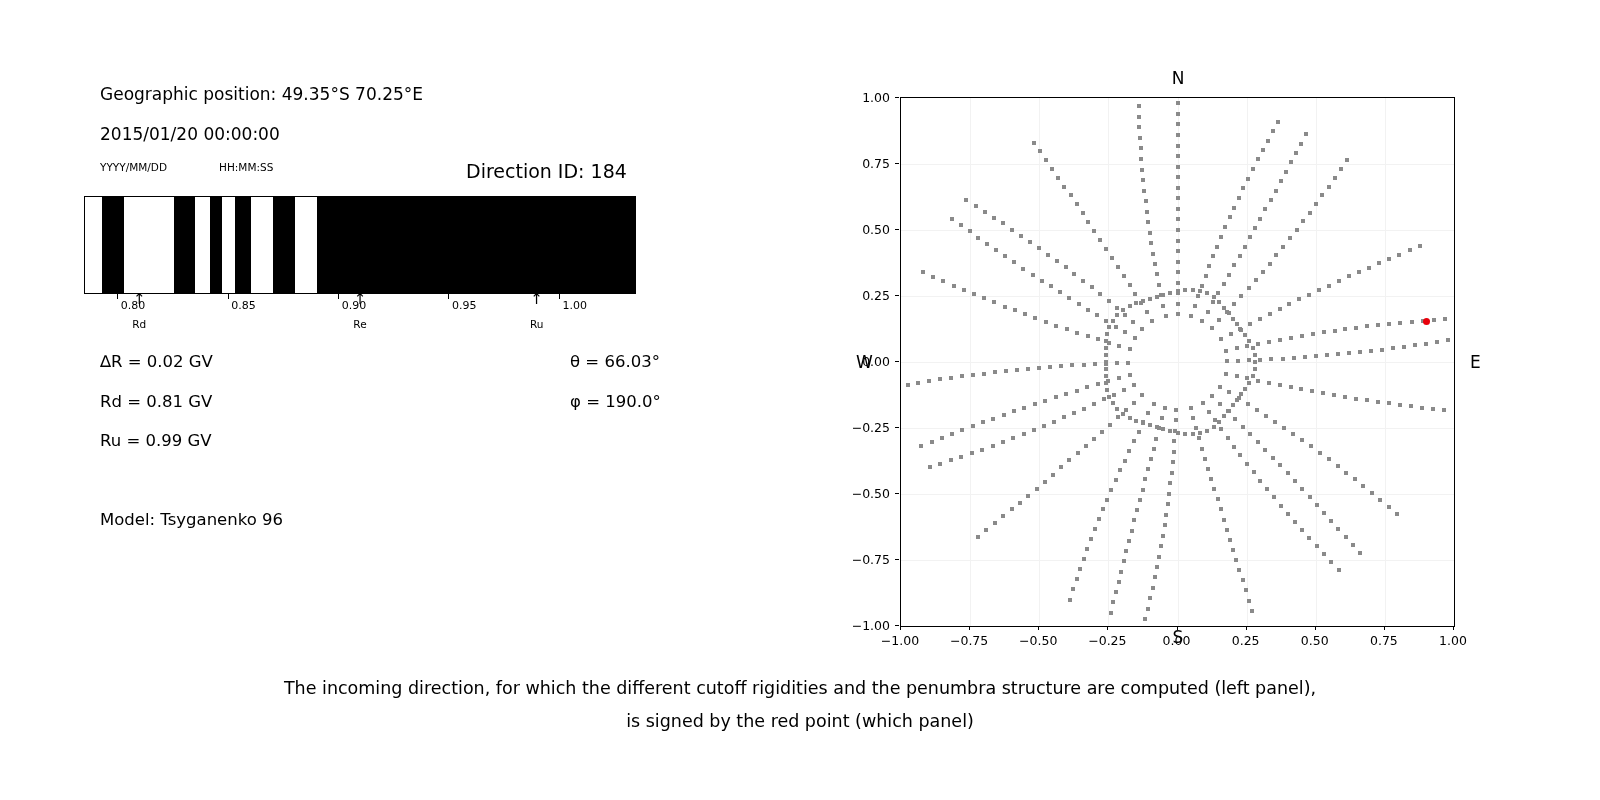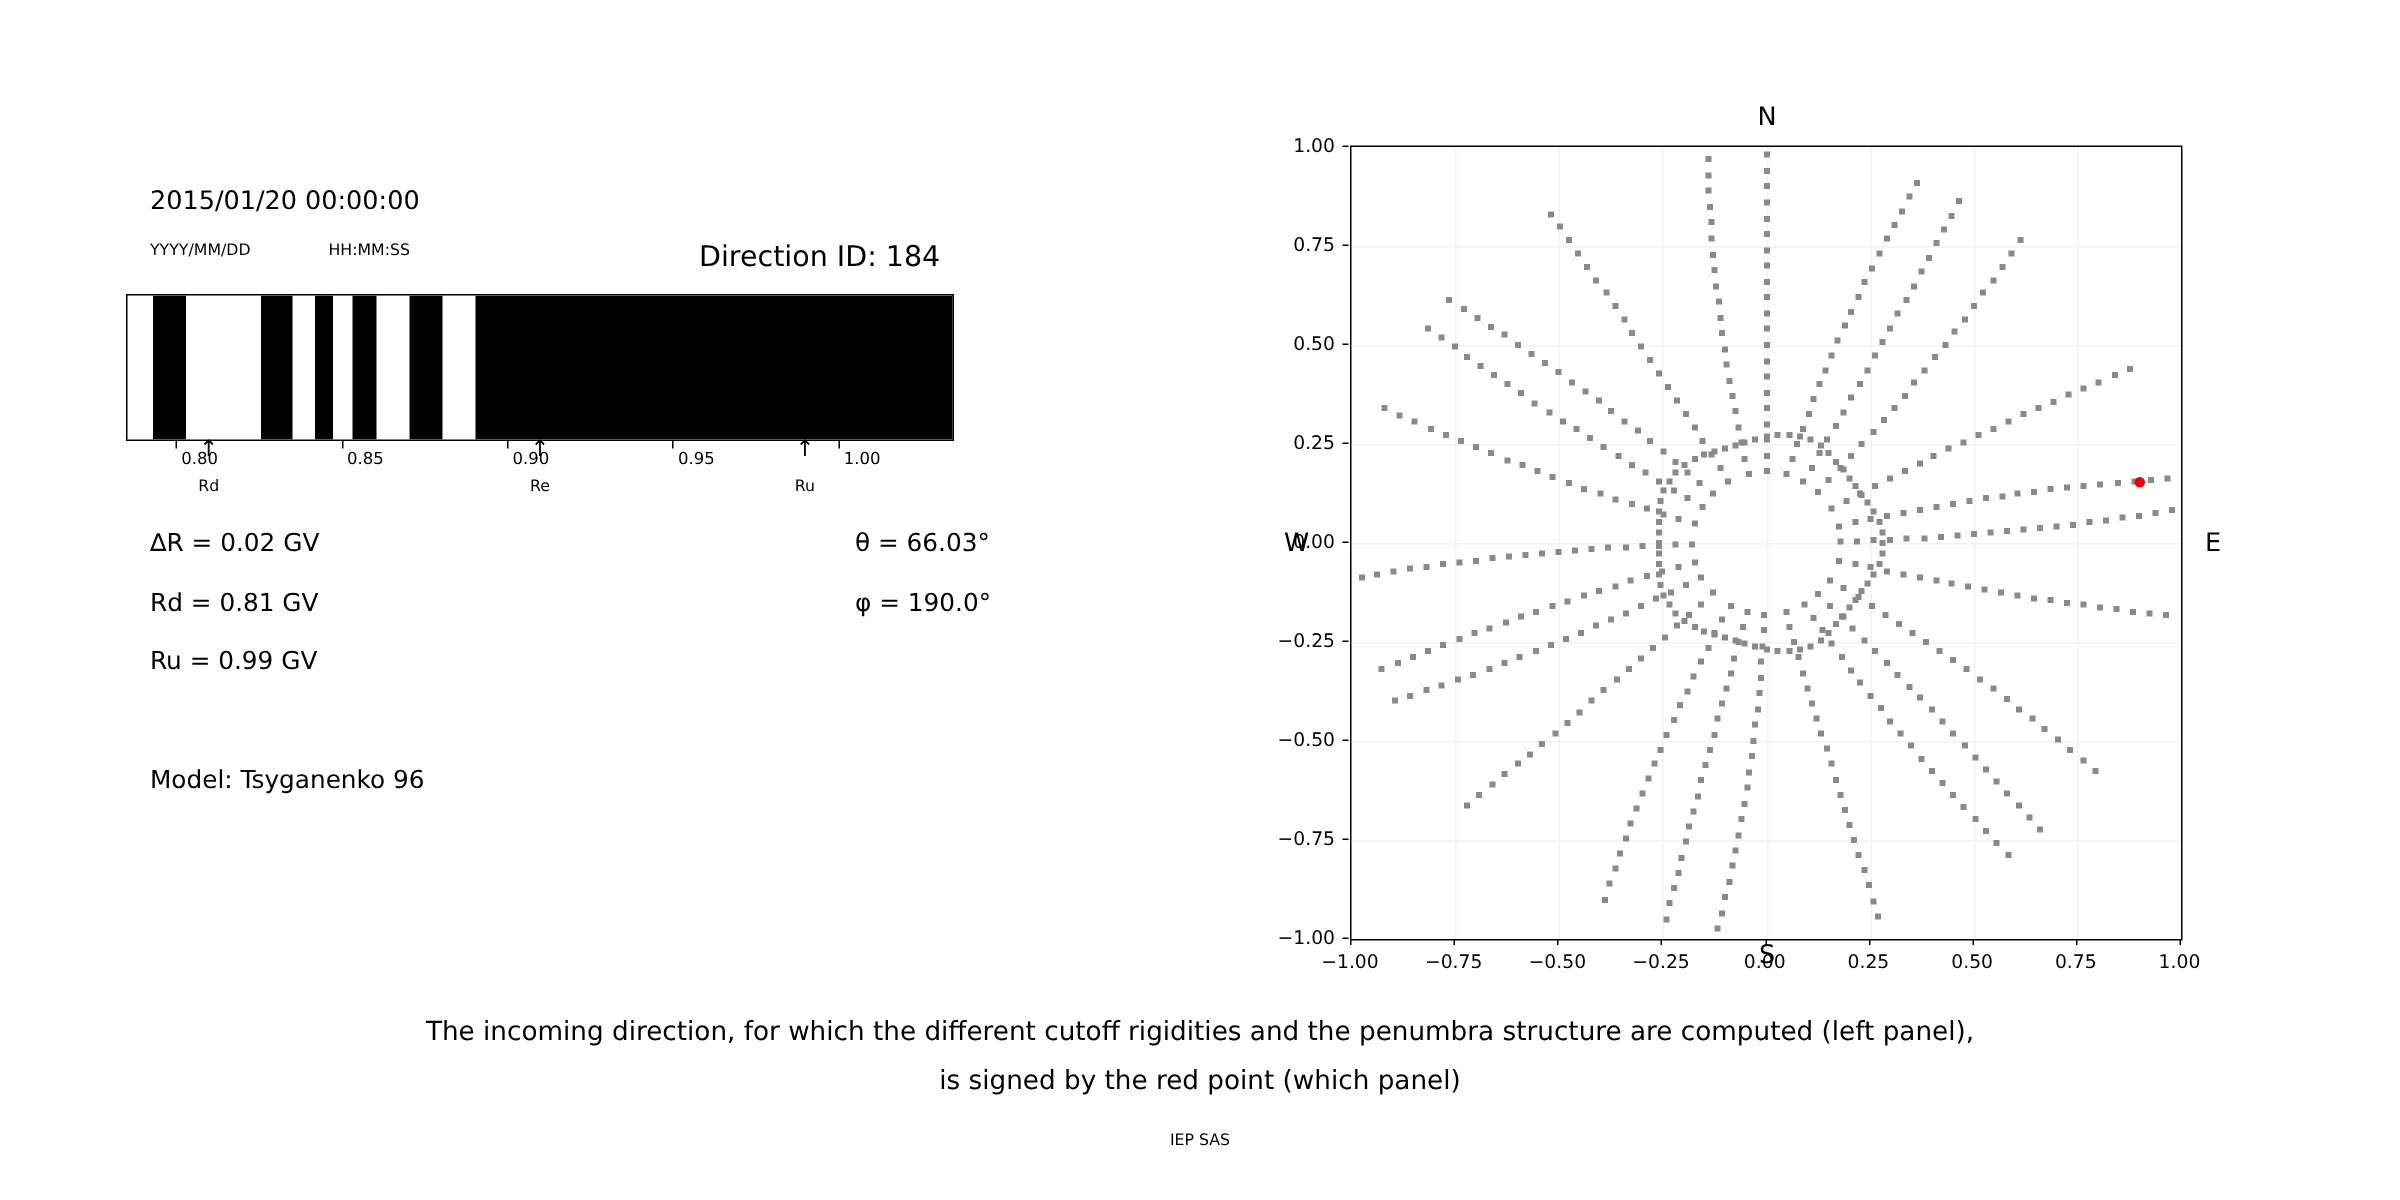--- a/index.html
+++ b/index.html
@@ -259,20 +259,21 @@
     font-size: 10.5px;
   }
 </style>
 </head>
 <body>
 
 <div class="stage">
 
   <div class="left-panel">
 
+    <div class="geo-line">Geographic position: 49.35°S 70.25°E</div>
     <div class="datetime-line">2015/01/20 00:00:00</div>
     <div class="fmt-date">YYYY/MM/DD</div>
     <div class="fmt-time">HH:MM:SS</div>
     <div class="direction-id">Direction ID: 184</div>
 
     <div class="penumbra-wrap">
       <div class="penumbra-box" id="penumbra-box">
           <div class="pen-band" style="left: 16.56px; width: 22.08px;"></div>
           <div class="pen-band" style="left: 89.424px; width: 20.976px;"></div>
           <div class="pen-band" style="left: 124.752px; width: 12.144px;"></div>
@@ -953,15 +954,14 @@
         <div class="ytick-label" style="left: 18px; width: 52px; top: 123px;">0.75</div>
         <div class="ytick" style="left: 75px; top: 57px;"></div>
         <div class="ytick-label" style="left: 18px; width: 52px; top: 57px;">1.00</div>
       </div>
   </div>
 
   <div class="caption">
     <div>The incoming direction, for which the different cutoff rigidities and the penumbra structure are computed (left panel),</div>
     <div>is signed by the red point (which panel)</div>
   </div>
-  <div class="footer">IEP SAS</div>
 
 </div>
 
 </body></html>

